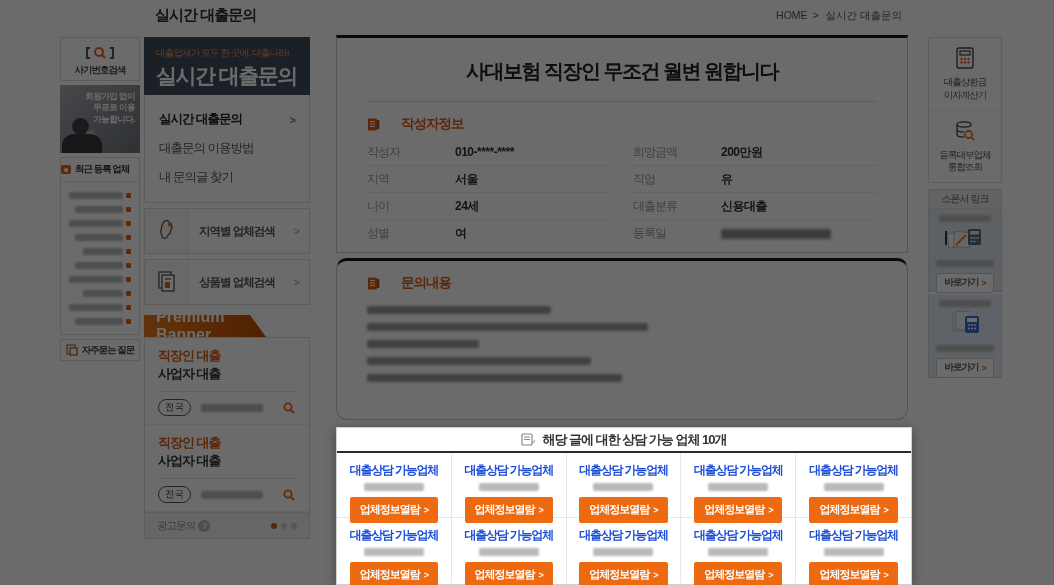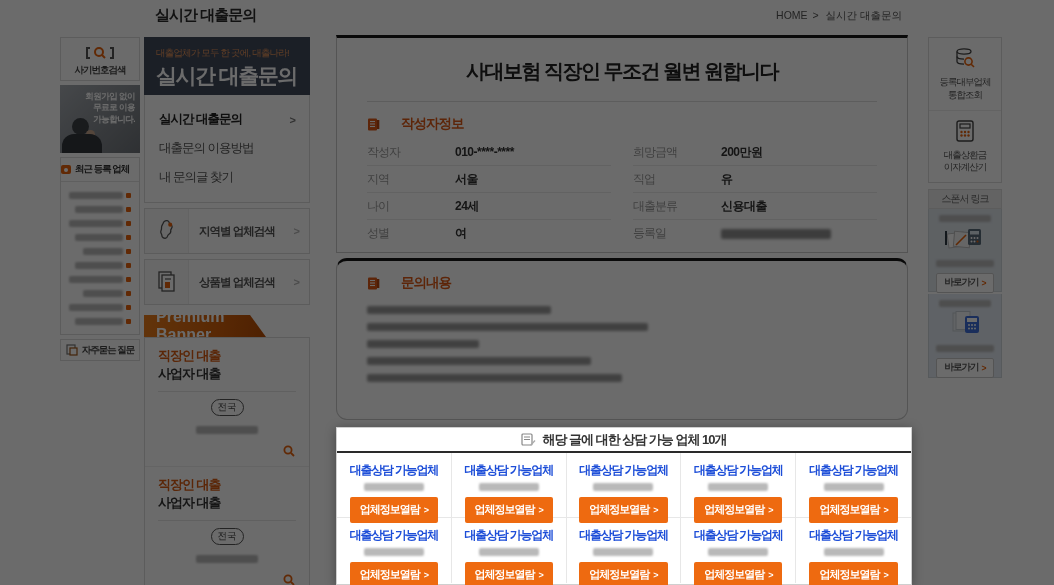--- a/index.html
+++ b/index.html
@@ -56,21 +56,21 @@
   .srch-box .icn { width:44px; background:#f8f8f8; border-right:1px solid #ececec; display:flex; align-items:center; justify-content:center; }
   .srch-box .lab { flex:1; display:flex; align-items:center; justify-content:space-between; padding:0 10px; font-size:11.5px; font-weight:700; color:#555; letter-spacing:-1px; }
   .srch-box .chev { color:#b5b5b5; font-size:11px; }
   .ribbon { margin-top:10px; width:122px; height:22px; background:linear-gradient(100deg,#ea7c1a 0%,#d15f0b 65%,#b84e06 100%);
             clip-path:polygon(0 0,calc(100% - 16px) 0,100% 100%,0 100%); color:#fff; font-size:16px; font-weight:800;
             display:flex; align-items:center; padding-left:12px; }
   .prem-box { background:#fff; border:1px solid #dcdcdc; }
   .prem-banner { padding:9px 13px 8px 13px; border-bottom:1px solid #eee; cursor:pointer; }
   .prem-banner .l1 { font-size:13px; font-weight:800; color:#d95c12; letter-spacing:-1px; }
   .prem-banner .l2 { font-size:13px; font-weight:800; color:#333; letter-spacing:-1px; }
-  .prem-srch { display:flex; align-items:center; gap:10px; border-top:1px solid #e4e4e4; margin-top:8px; padding-top:7px;flex-direction:column; }
+  .prem-srch { display:flex; align-items:center; gap:10px; border-top:1px solid #e4e4e4; margin-top:8px; padding-top:7px; }
   .pill { border:1px solid #555; border-radius:10px; font-size:9.5px; color:#444; padding:1px 6px; flex:none; }
   .prem-srch .bar { width:62px; height:8px; }
   .prem-srch svg { margin-left:auto; }
   .prem-foot { height:26px; background:#f3f3f3; border-top:1px solid #e0e0e0; display:flex; align-items:center; justify-content:space-between; padding:0 12px; }
   .prem-foot .adlbl { font-size:10.5px; color:#888; letter-spacing:-1px; display:flex; align-items:center; gap:3px; }
   .help { width:12px; height:12px; border-radius:50%; background:#b7b7b7; color:#fff; font-size:8.5px; font-weight:700; display:inline-flex; align-items:center; justify-content:center; }
   .dots { display:flex; gap:4px; }
   .dot { width:6px; height:6px; border-radius:50%; background:#cfcfcf; }
   .dot.on { background:#d85a10; }
 
@@ -379,41 +379,41 @@
           <div class="ln w3"></div>
           <div class="ln w4"></div>
           <div class="ln w5"></div>
       </div>
     </div>
   </main>
 
   <aside class="right-rail">
     <div class="tools">
       <div class="tool">
-        <svg width="22" height="22" viewBox="0 0 22 22">
-          <ellipse cx="10" cy="4.5" rx="7" ry="2.6" fill="none" stroke="#444" stroke-width="1.3"></ellipse>
-          <path d="M3 4.5v5c0 1.4 3.1 2.6 7 2.6" fill="none" stroke="#444" stroke-width="1.3"></path>
-          <path d="M3 9.5v5c0 1.4 3.1 2.6 7 2.6" fill="none" stroke="#444" stroke-width="1.3"></path>
-          <circle cx="14.5" cy="14.5" r="3.6" fill="none" stroke="#e8630c" stroke-width="1.6"></circle>
-          <line x1="17.2" y1="17.2" x2="20" y2="20" stroke="#e8630c" stroke-width="1.6"></line>
-        </svg>
-        <div class="tl"><span>등록대부업체</span><br><span>통합조회</span></div>
-      </div>
-      <div class="tool">
         <svg width="20" height="22" viewBox="0 0 20 22">
           <rect x="2" y="1" width="16" height="20" rx="2" fill="none" stroke="#444" stroke-width="1.4"></rect>
           <rect x="5" y="4" width="10" height="4" fill="none" stroke="#444" stroke-width="1.2"></rect>
           <circle cx="6.5" cy="12" r="1.2" fill="#e8630c"></circle>
             <circle cx="10" cy="12" r="1.2" fill="#e8630c"></circle>
             <circle cx="13.5" cy="12" r="1.2" fill="#e8630c"></circle>
           <circle cx="6.5" cy="15.5" r="1.2" fill="#e8630c"></circle>
             <circle cx="10" cy="15.5" r="1.2" fill="#e8630c"></circle>
             <circle cx="13.5" cy="15.5" r="1.2" fill="#e8630c"></circle>
         </svg>
         <div class="tl"><span>대출상환금</span><br><span>이자계산기</span></div>
+      </div>
+      <div class="tool">
+        <svg width="22" height="22" viewBox="0 0 22 22">
+          <ellipse cx="10" cy="4.5" rx="7" ry="2.6" fill="none" stroke="#444" stroke-width="1.3"></ellipse>
+          <path d="M3 4.5v5c0 1.4 3.1 2.6 7 2.6" fill="none" stroke="#444" stroke-width="1.3"></path>
+          <path d="M3 9.5v5c0 1.4 3.1 2.6 7 2.6" fill="none" stroke="#444" stroke-width="1.3"></path>
+          <circle cx="14.5" cy="14.5" r="3.6" fill="none" stroke="#e8630c" stroke-width="1.6"></circle>
+          <line x1="17.2" y1="17.2" x2="20" y2="20" stroke="#e8630c" stroke-width="1.6"></line>
+        </svg>
+        <div class="tl"><span>등록대부업체</span><br><span>통합조회</span></div>
       </div>
     </div>
 
     <div class="sp-hd">스폰서 링크</div>
 
     <div class="sp-bn sp-bn1">
       <div class="blur tbar"></div>
       <svg width="46" height="28" viewBox="0 0 46 28">
         <rect x="6" y="8" width="16" height="14" fill="#fff" stroke="#bbb" transform="rotate(-8 14 15)"></rect>
         <rect x="12" y="7" width="16" height="15" fill="#f4f4f4" stroke="#bbb" transform="rotate(5 20 14)"></rect>

